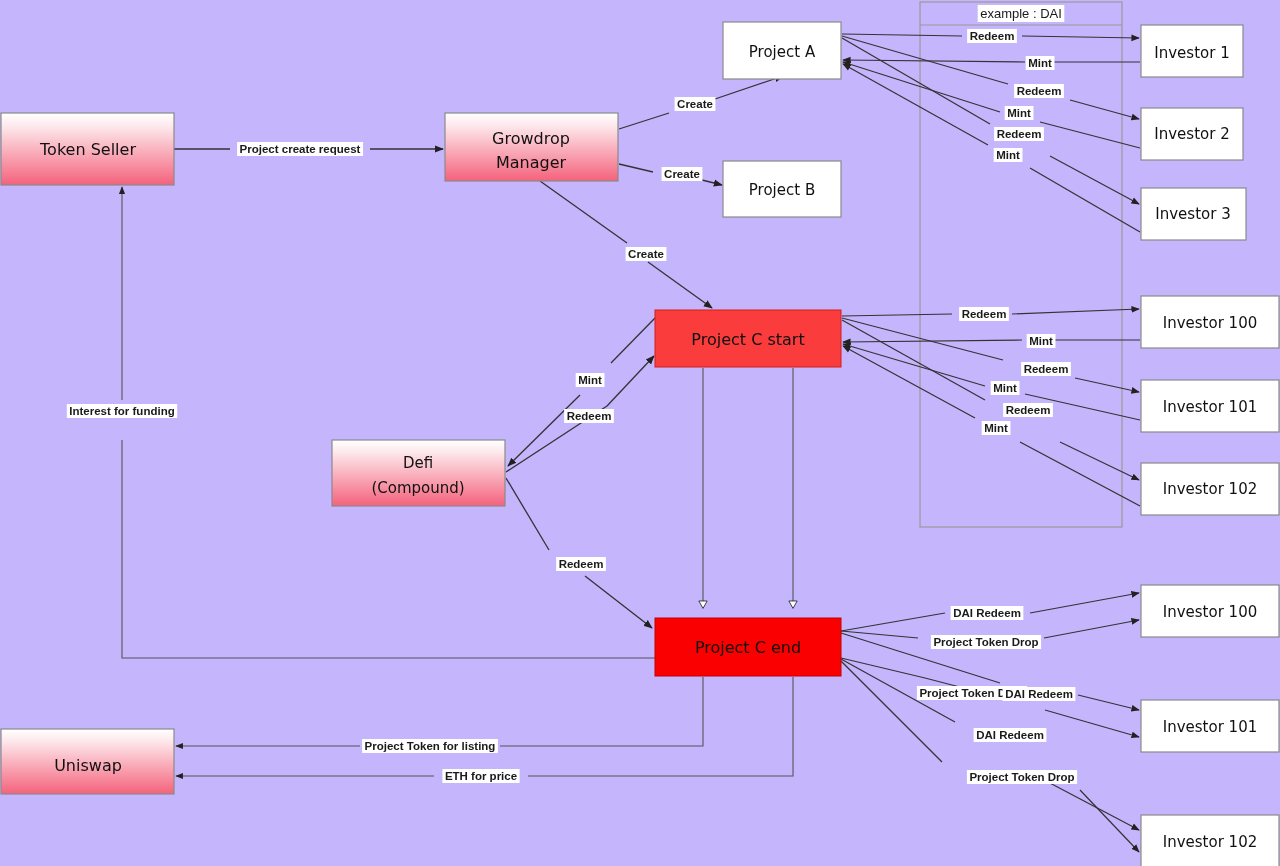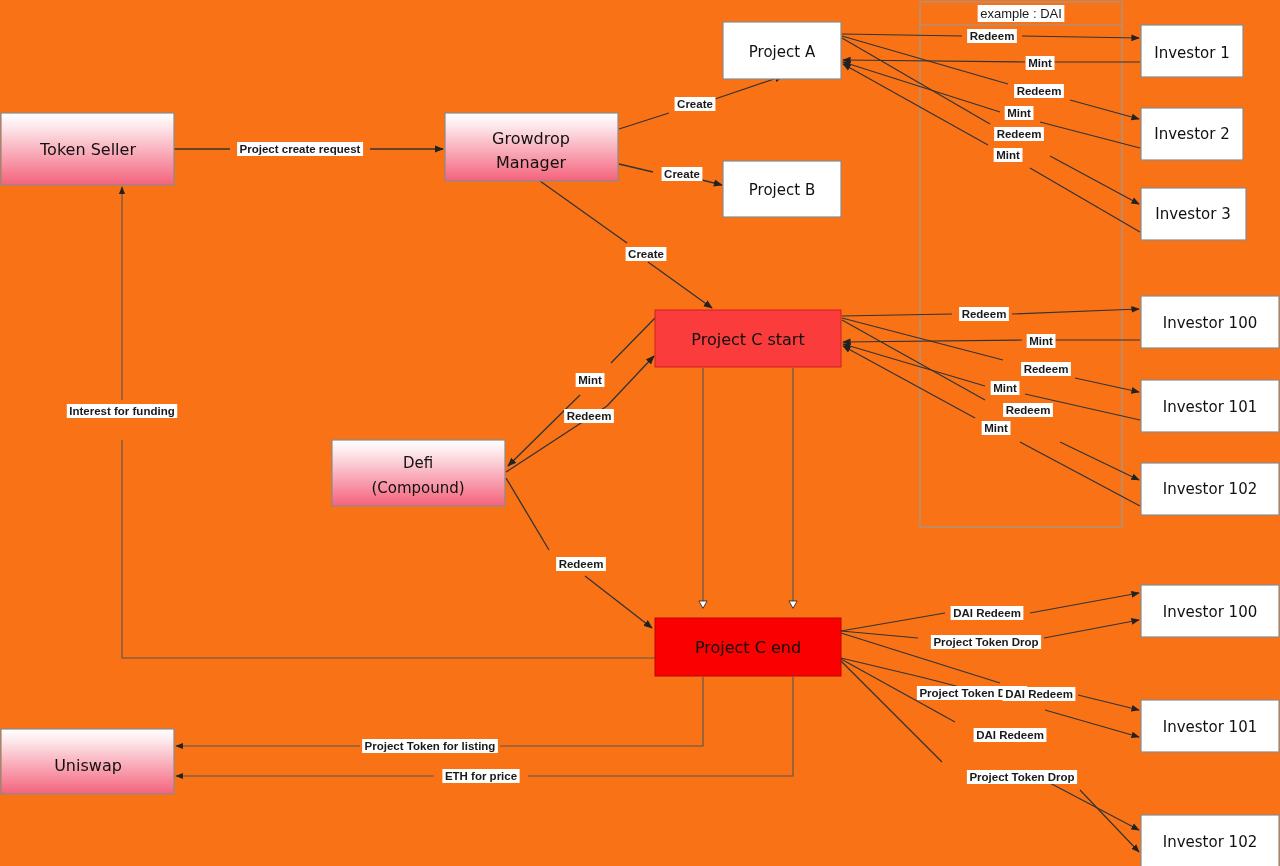--- a/index.html
+++ b/index.html
@@ -1,17 +1,17 @@
 <!DOCTYPE html>
 <html><head>
 <meta charset="utf-8">
 <style>
   html,body{margin:0;padding:0;background:#ffffff;}
   body{width:1280px;height:866px;overflow:hidden;font-family:"DejaVu Sans",sans-serif;}
-  #stage{position:relative;width:1280px;height:866px;background:#f97316;}
+  #stage{position:relative;width:1280px;height:866px;background:#c4b5fd;}
   svg#diagram{position:absolute;left:0;top:0;width:1280px;height:866px;}
   .edge-label{font-family:"Liberation Sans",sans-serif;font-weight:bold;font-size:11.5px;fill:#1a1a1a;}
   .container-title{font-family:"Liberation Sans",sans-serif;font-size:13px;fill:#1a1a1a;}
   .box-text{font-family:"DejaVu Sans",sans-serif;fill:#111;text-anchor:middle;dominant-baseline:middle;}
 </style>
 </head>
 <body>
 
 <div id="stage">
 <svg id="diagram" viewBox="0 0 1280 866">

